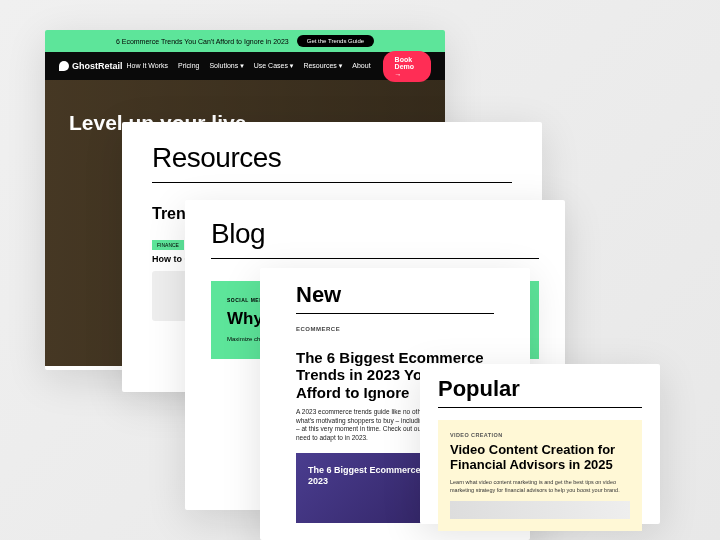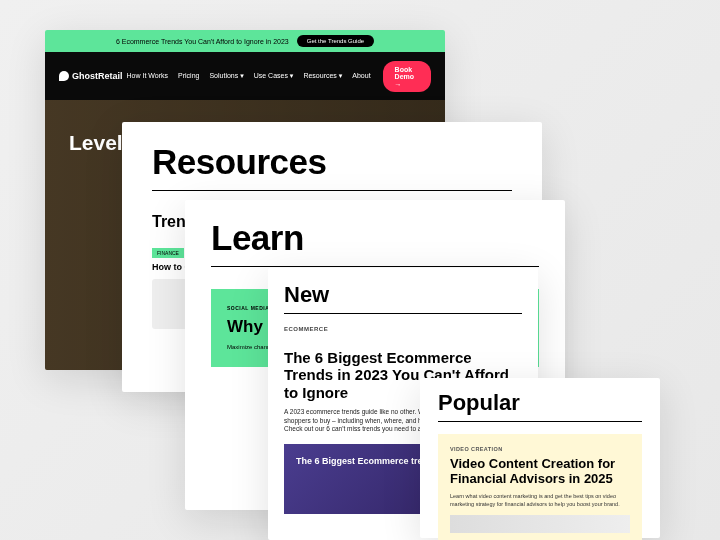--- a/index.html
+++ b/index.html
@@ -3,60 +3,60 @@
 <meta charset="utf-8">
 <style>
 *{margin:0;padding:0;box-sizing:border-box;font-family:-apple-system,BlinkMacSystemFont,"Segoe UI",Helvetica,Arial,sans-serif}
 body{width:720px;height:540px;background:linear-gradient(135deg,#f0f0f0 0%,#e8e8e8 100%);position:relative;overflow:hidden}
 .card{position:absolute;background:#fff;box-shadow:0 10px 40px rgba(0,0,0,0.12);border-radius:2px}
 
 
 .c1{left:45px;top:30px;width:400px;height:340px;overflow:hidden}
 .topbar{background:#5de59a;height:22px;display:flex;align-items:center;justify-content:center;gap:8px;font-size:7px}
 .pill{background:#000;color:#fff;padding:3px 10px;border-radius:10px;font-size:6px}
-.nav{background:#0a0a0a;height:48px;display:flex;align-items:center;padding:0 14px;gap:4px}
+.nav{background:#0a0a0a;height:28px;display:flex;align-items:center;padding:0 14px;gap:4px}
 .logo{color:#fff;font-weight:700;font-size:9px;display:flex;align-items:center;gap:3px}
 .logo:before{content:"";width:10px;height:10px;background:#fff;border-radius:50% 50% 50% 0;display:inline-block}
 .navlinks{display:flex;gap:10px;margin-left:auto;font-size:7px;color:#fff}
 .navlinks span{white-space:nowrap}
 .demo{background:#ff2d55;color:#fff;padding:5px 12px;border-radius:12px;font-size:7px;font-weight:600;margin-left:8px}
 .hero{background:linear-gradient(rgba(0,0,0,0.5),rgba(0,0,0,0.5)),linear-gradient(90deg,#8b6f47,#6b5637);height:286px;padding:30px 24px}
 .herotxt{color:#fff;font-weight:700;font-size:21px;line-height:1.2}
 
 
 .c2{left:122px;top:122px;width:420px;height:270px;padding:20px 30px}
-.h1{font-size:35px;font-weight:700;letter-spacing:-0.5px;margin-bottom:8px}
+.h1{font-size:28px;font-weight:400;letter-spacing:-0.5px;margin-bottom:8px}
 .hr{border:none;border-top:1px solid #000;margin-bottom:22px}
 .sub{font-size:16px;font-weight:600;margin-bottom:10px}
 .minirow{display:flex;gap:10px}
 .mini{width:120px}
 .minilabel{font-size:5px;background:#5de59a;color:#000;padding:2px 5px;display:inline-block;margin-bottom:4px}
 .minititle{font-size:9px;font-weight:700;line-height:1.2}
 .miniimg{width:50px;height:50px;background:#eee;margin-top:6px;border-radius:3px}
 
 
 .c3{left:185px;top:200px;width:380px;height:310px;padding:18px 26px}
 .greenblock{background:#5de59a;padding:16px;margin-top:8px}
 .gtag{font-size:5px;font-weight:700;letter-spacing:0.5px}
 .gtitle{font-size:17px;font-weight:700;line-height:1.15;margin-top:6px}
 .gdesc{font-size:6px;margin-top:6px;line-height:1.4}
 
 
-.c4{left:268px;top:268px;width:270px;height:272px;padding:14px 16px}
+.c4{left:260px;top:268px;width:270px;height:272px;padding:14px 36px}
 .h2{font-size:22px;font-weight:600;margin-bottom:5px}
 .hr2{border:none;border-top:1px solid #000;margin-bottom:12px}
 .tag{font-size:6px;font-weight:700;letter-spacing:0.5px;color:#444}
 .arttitle{font-size:15px;font-weight:800;line-height:1.15;margin-top:17px}
 .artdesc{font-size:6.5px;margin-top:7px;line-height:1.35;color:#222}
 .artimg{margin-top:10px;height:70px;background:linear-gradient(135deg,#4a3d8f,#2d1f5c);padding:12px;position:relative}
 .artimgtxt{color:#fff;font-size:9px;font-weight:700;line-height:1.2}
 .artimg:after{content:"";position:absolute;right:12px;top:10px;width:55px;height:48px;background:linear-gradient(45deg,#ff5a8f,#8f5aff);border-radius:2px;opacity:0.8}
 
 
-.c5{left:420px;top:378px;width:240px;height:160px;padding:12px 18px}
+.c5{left:420px;top:364px;width:240px;height:160px;padding:12px 18px}
 .yellowblock{background:#fff8d6;padding:12px;margin-top:4px}
 .ytag{font-size:5.5px;font-weight:700;letter-spacing:0.4px;color:#555}
 .ytitle{font-size:13px;font-weight:700;line-height:1.15;margin-top:5px}
 .ydesc{font-size:5.5px;margin-top:6px;line-height:1.4;color:#333}
 .yimg{margin-top:7px;height:18px;background:linear-gradient(90deg,#ddd,#eee)}
 </style>
 </head>
 <body>
 
 <div class="card c1">
@@ -90,21 +90,21 @@
   <div class="minirow">
     <div class="mini">
       <span class="minilabel">FINANCE</span>
       <div class="minititle">How to Conten Adviso</div>
       <div class="miniimg"></div>
     </div>
   </div>
 </div>
 
 <div class="card c3">
-  <div class="h1">Learn</div>
+  <div class="h1">Blog</div>
   <hr class="hr">
   <div class="greenblock">
     <div class="gtag">SOCIAL MEDIA</div>
     <div class="gtitle">Why Enou Vide</div>
     <div class="gdesc">Maximize channel vi Discover t enhance y engagemen</div>
   </div>
 </div>
 
 <div class="card c4">
   <div class="h2">New</div>

